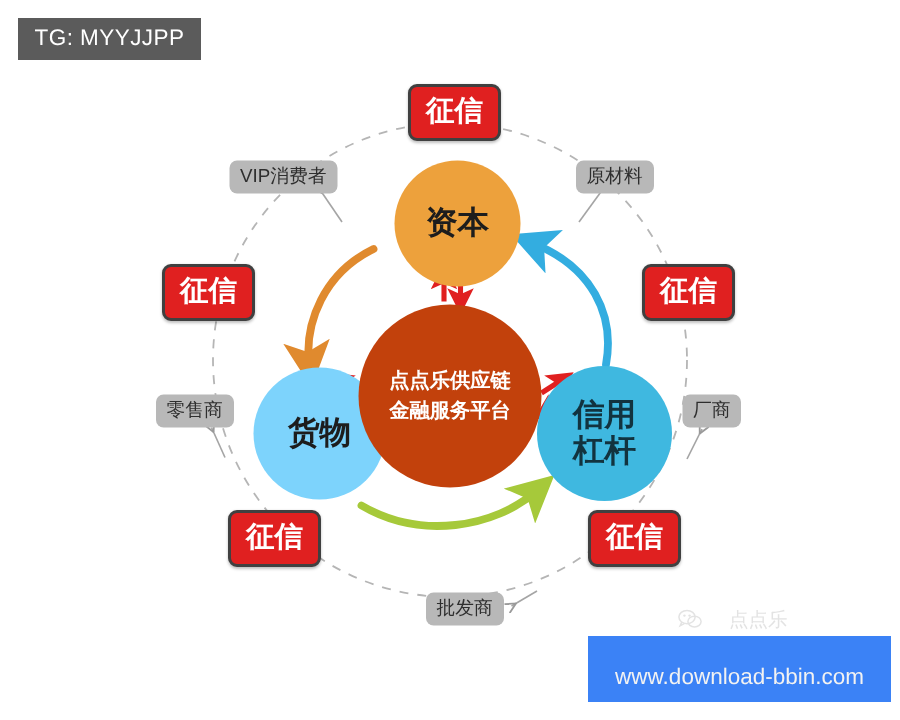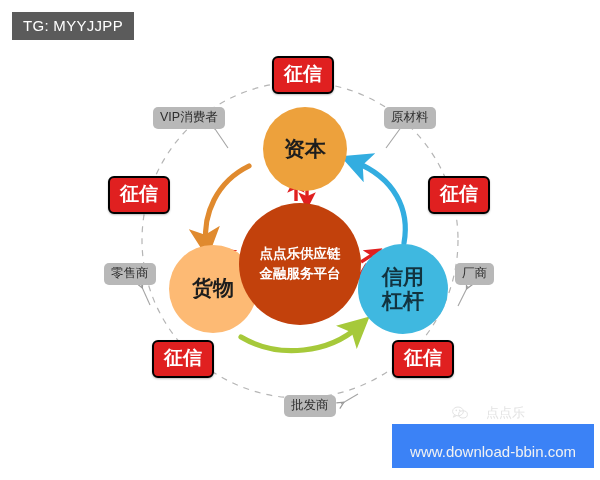--- a/index.html
+++ b/index.html
@@ -63,23 +63,22 @@
   .node-capital {
     left: 263px; top: 107px;
     width: 84px; height: 84px;
     background: #eda13c;
     font-size: 21px;
     text-align: center;
   }
   .node-goods {
     left: 169px; top: 245px;
     width: 88px; height: 88px;
-    background: #fdba74;
+    background: #7dd3fc;
     font-size: 21px;
-    font-family: Liberation Serif, serif;
   }
   .node-credit {
     left: 358px; top: 244px;
     width: 90px; height: 90px;
     background: #3fb8e0;
     font-size: 21px;
     color: #12333f;
   }
   .node-center {
     left: 239px; top: 203px;
@@ -89,21 +88,21 @@
     font-size: 13.5px;
     font-weight: 700;
     line-height: 1.5;
     z-index: 18;
   }
 
   
   .badge {
     position: absolute;
     background: #e02020;
-    border: 2px solid #000000;
+    border: 2px solid #404040;
     border-radius: 6px;
     color: #ffffff;
     font-size: 19px;
     font-weight: 700;
     padding: 3px 10px 5px 10px;
     box-shadow: 0 1px 2px rgba(0,0,0,0.25);
     white-space: nowrap;
     z-index: 22;
   }
   .badge-top     { left: 272px; top: 56px; }

